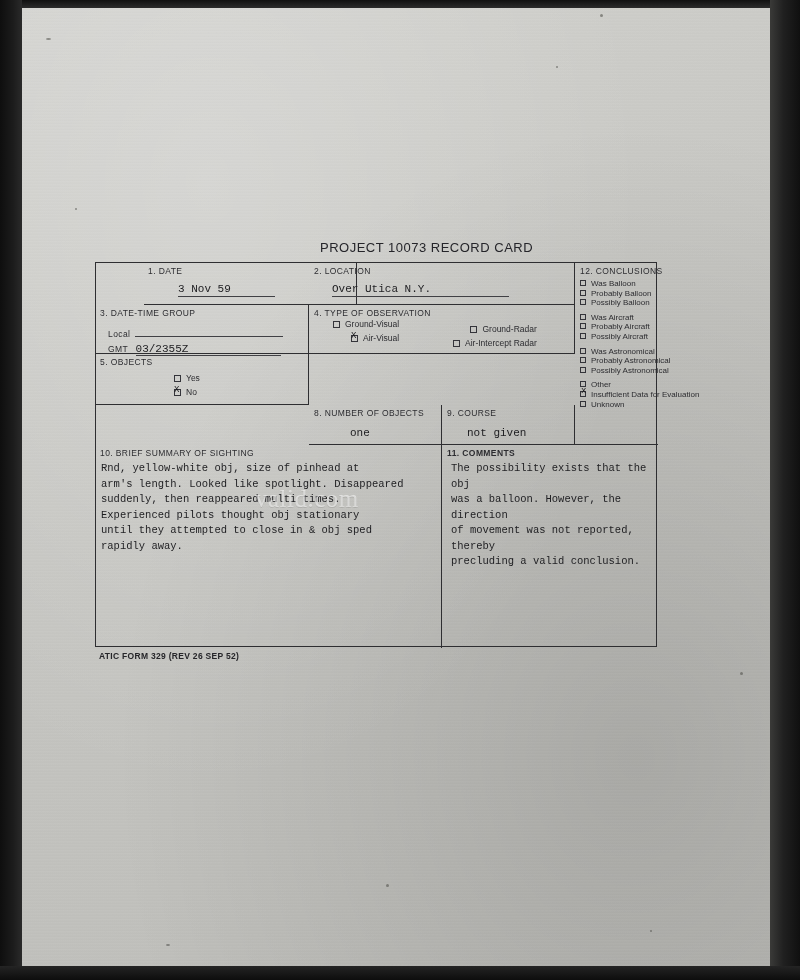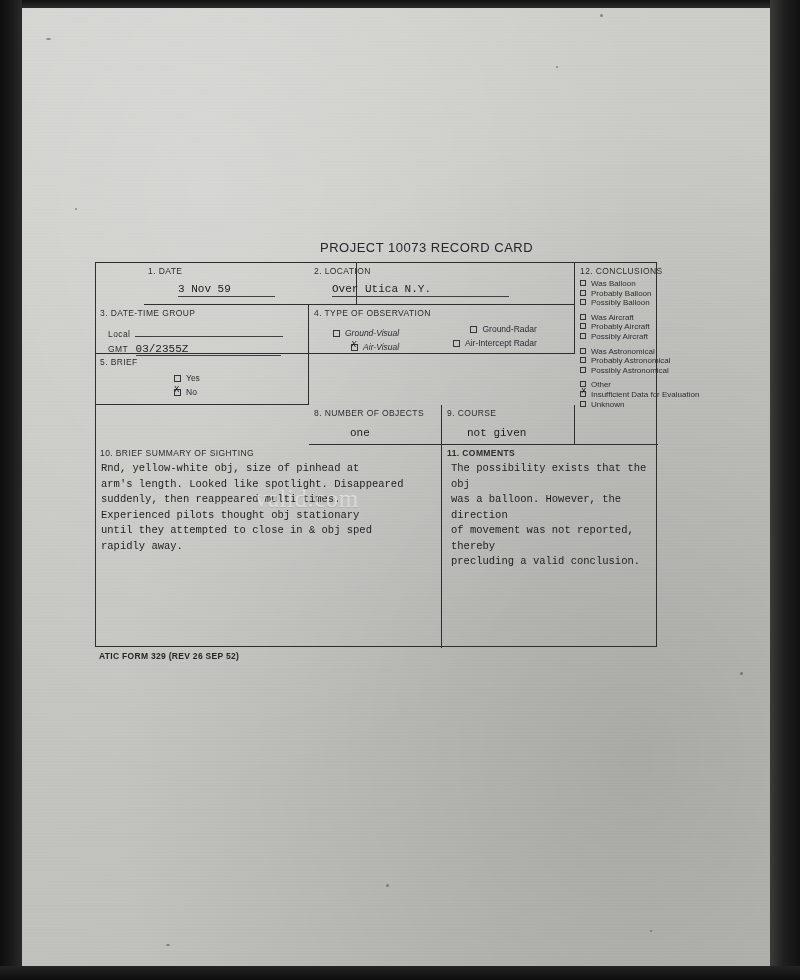--- a/index.html
+++ b/index.html
@@ -253,34 +253,34 @@
         <span class="lbl">GMT</span>
         <span class="type ul" style="display:inline-block;width:145px;margin-left:3px;">03/2355Z</span>
       </div>
     </div>
 
     <div class="cell hr-b vr-r" style="left:213px;top:42px;width:266px;height:49px;text-align:right;">
       <div class="lbl" style="position:absolute;left:5px;top:3px;">
         <span>4.</span>
         <span>TYPE OF OBSERVATION</span>
       </div>
-      <div style="position:absolute;left:24px;top:23px;font-style:italic;">
+      <div style="position:absolute;left:24px;top:14px;">
         <div class="opt"><span class="chk"></span><span>Ground-Visual</span></div>
         <div class="opt"><span class="chk x"></span><span>Air-Visual</span></div>
       </div>
       <div style="position:absolute;left:144px;top:19px;">
         <div class="opt"><span class="chk"></span><span>Ground-Radar</span></div>
         <div class="opt"><span class="chk"></span><span>Air-Intercept Radar</span></div>
       </div>
     </div>
 
     <div class="cell hr-b vr-r" style="left:0;top:91px;width:213px;height:51px;">
       <div class="lbl" style="position:absolute;left:4px;top:3px;">
         <span>5.</span>
-        <span>BRIEF</span>
+        <span>OBJECTS</span>
       </div>
       <div style="position:absolute;left:78px;top:19px;">
         <div class="opt"><span class="chk"></span><span>Yes</span></div>
         <div class="opt"><span class="chk x"></span><span>No</span></div>
       </div>
     </div>
 
 
 
     <div class="cell hr-b vr-r" style="left:213px;top:142px;width:133px;height:40px;">

